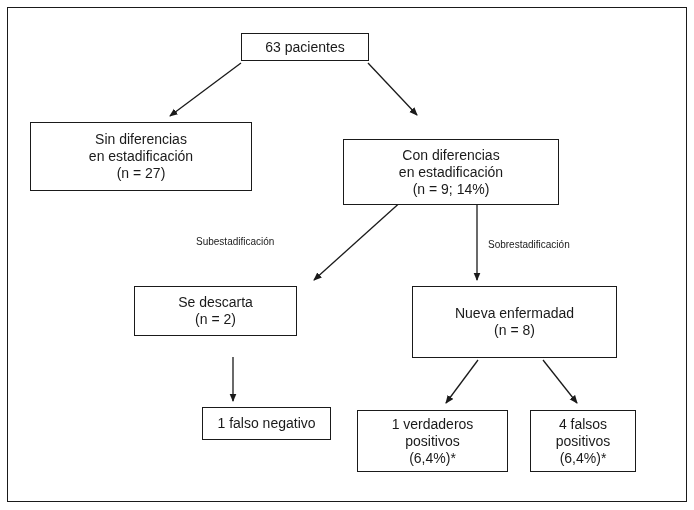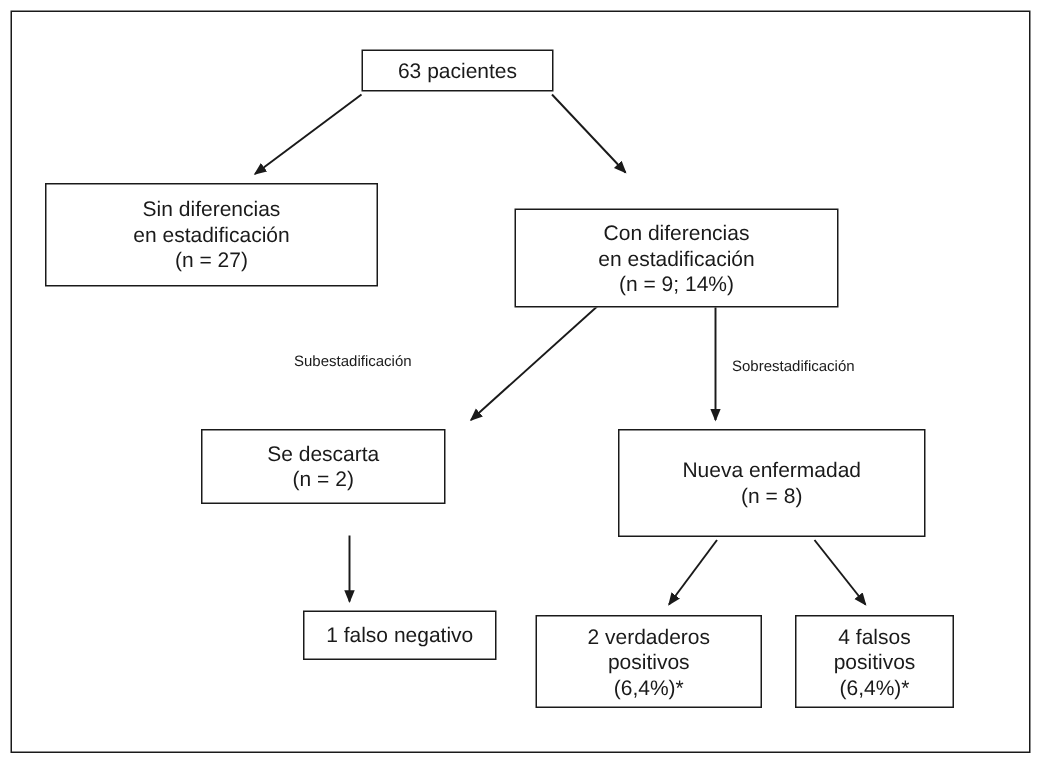--- a/index.html
+++ b/index.html
@@ -112,21 +112,21 @@
   <div class="node n-new-disease">
     <div>Nueva enfermadad</div>
     <div>(n = 8)</div>
   </div>
 
   <div class="node n-false-negative">
     <div>1 falso negativo</div>
   </div>
 
   <div class="node n-true-positives">
-    <div>2 verdaderos</div>
+    <div>1 verdaderos</div>
     <div>positivos</div>
     <div>(6,4%)*</div>
   </div>
 
   <div class="node n-false-positives">
     <div>4 falsos</div>
     <div>positivos</div>
     <div>(6,4%)*</div>
   </div>
 

